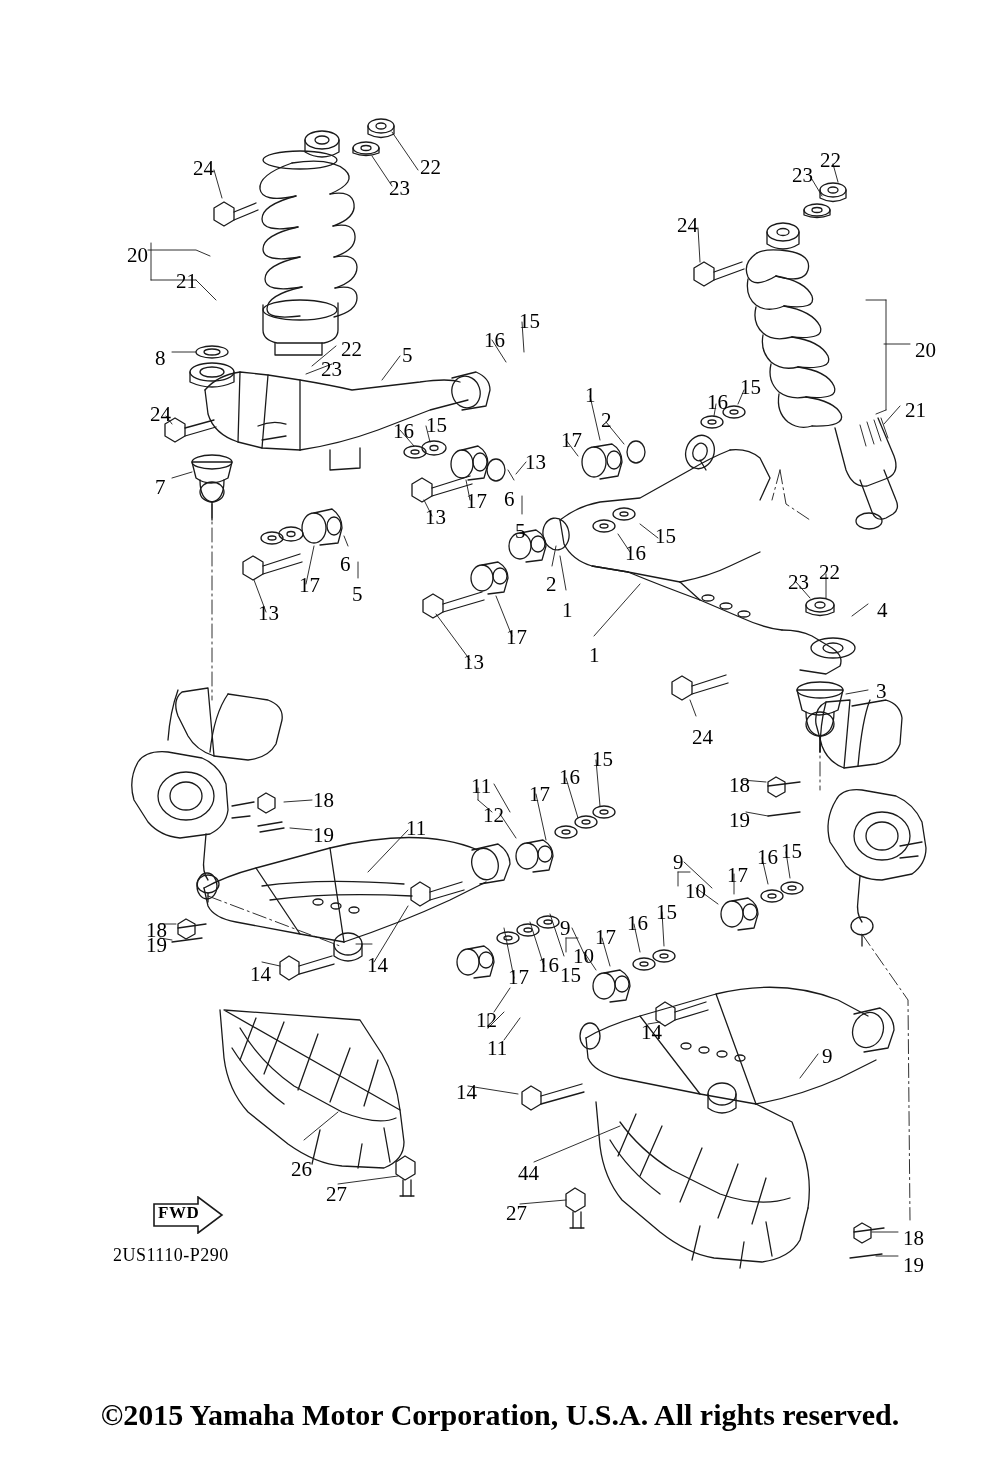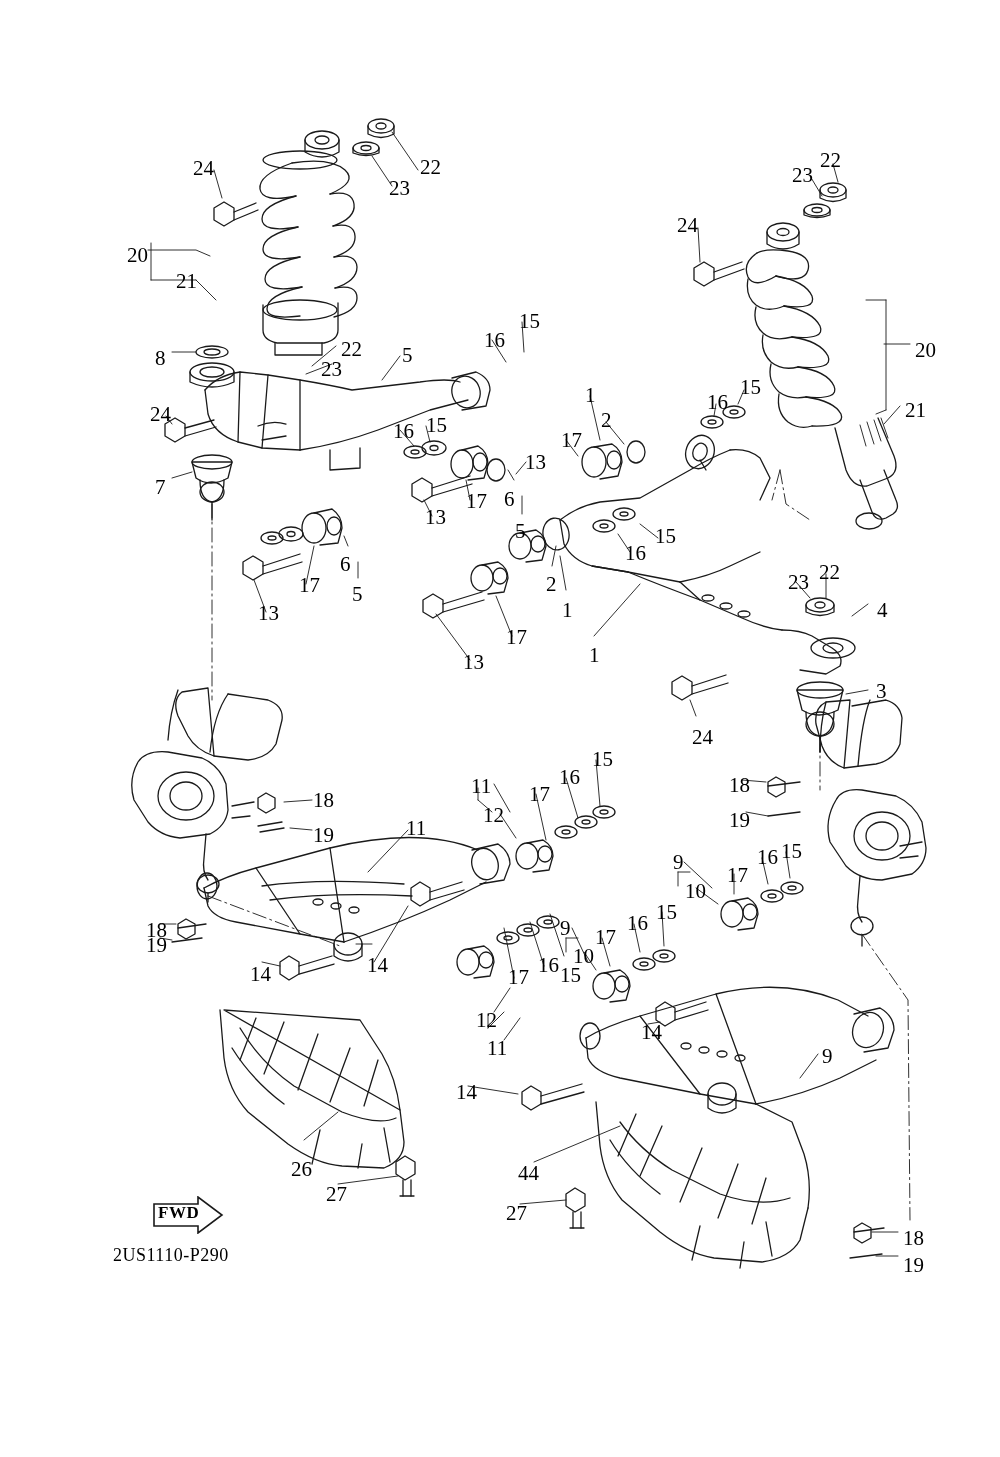--- a/index.html
+++ b/index.html
@@ -653,20 +653,21 @@
   </svg>
 
   <div class="fwd-label">
     <svg viewBox="0 0 72 38" width="72" height="38">
       <path d="M2 8 L46 8 L46 1 L70 19 L46 37 L46 30 L2 30 Z" fill="none" stroke="#1a1a1a" stroke-width="1.6"></path>
     </svg>
   </div>
   <div class="fwd-text">FWD</div>
 
   <div class="partcode">2US1110-P290</div>
+  <div class="copyright">©2015 Yamaha Motor Corporation, U.S.A. All rights reserved.</div>
 
   <div id="callouts-layer">
       <div class="callout" style="left: 193px; top: 158px;">24</div>
       <div class="callout" style="left: 420px; top: 157px;">22</div>
       <div class="callout" style="left: 389px; top: 178px;">23</div>
       <div class="callout" style="left: 792px; top: 165px;">23</div>
       <div class="callout" style="left: 820px; top: 150px;">22</div>
       <div class="callout" style="left: 677px; top: 215px;">24</div>
       <div class="callout" style="left: 127px; top: 245px;">20</div>
       <div class="callout" style="left: 176px; top: 271px;">21</div>

